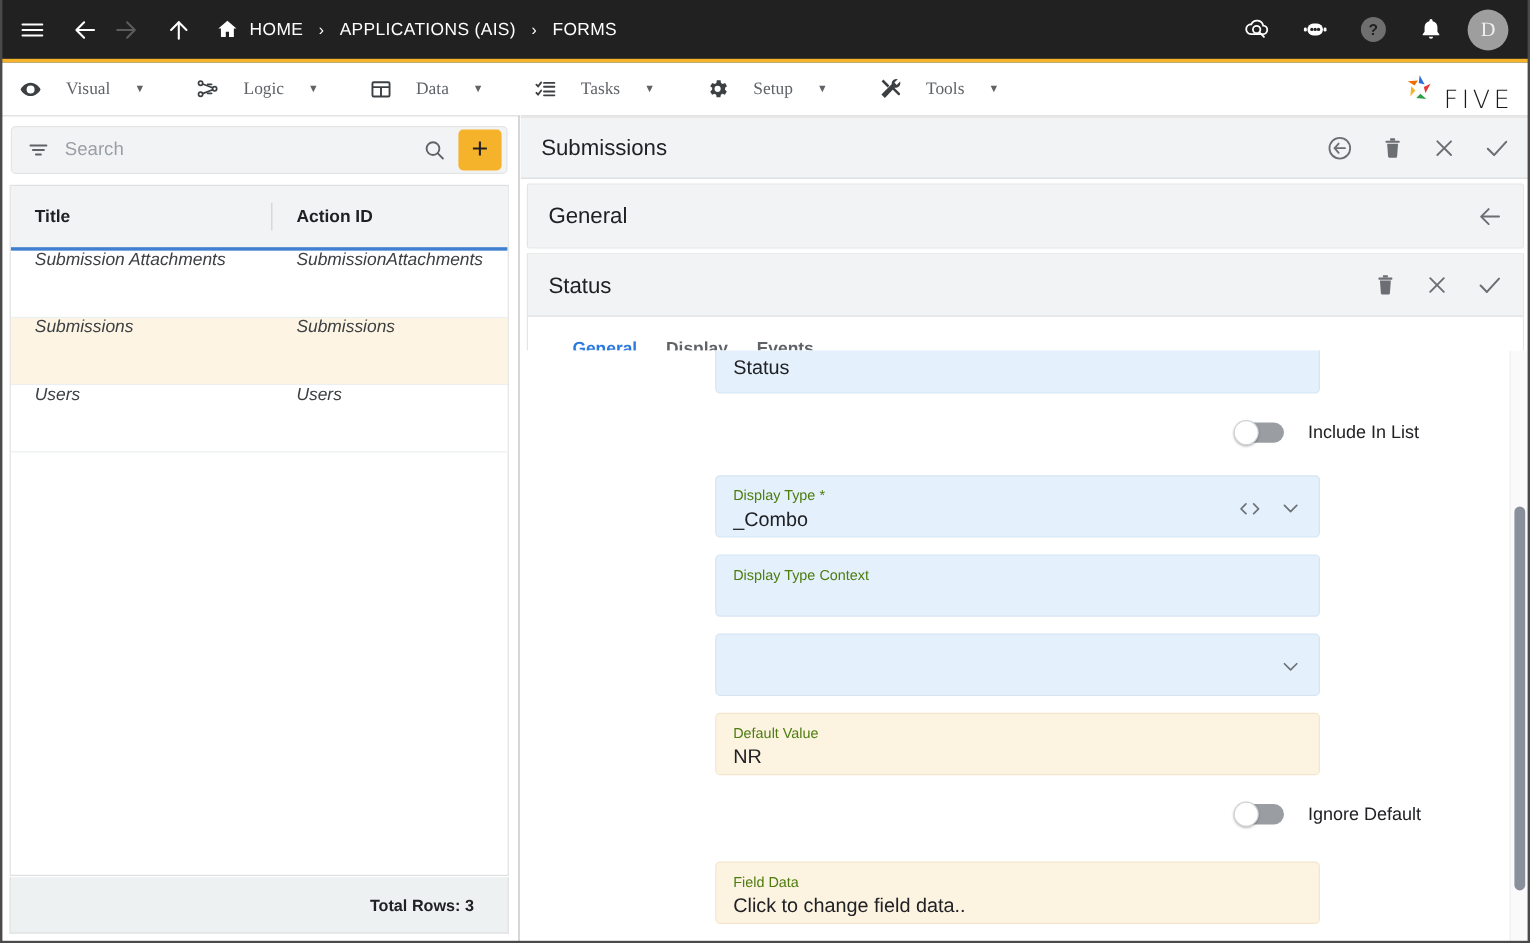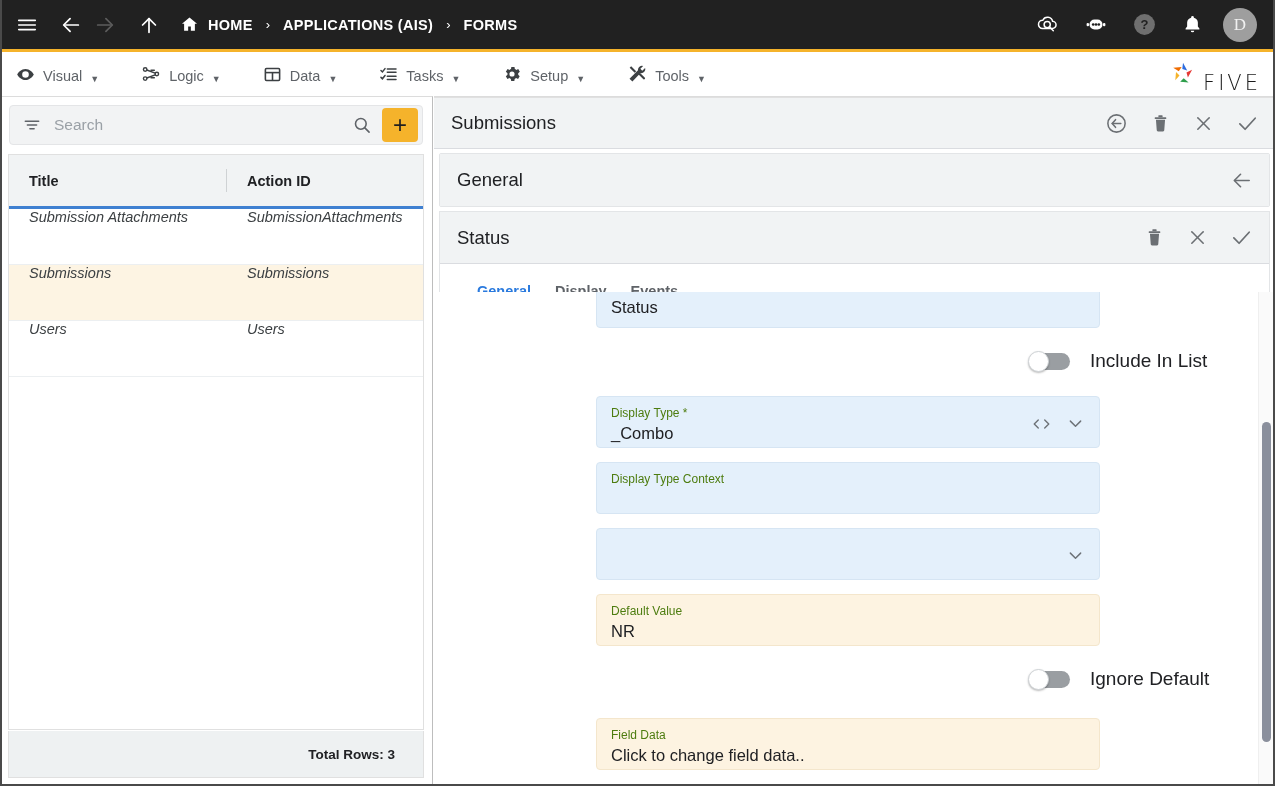--- a/index.html
+++ b/index.html
@@ -20,40 +20,41 @@
   }
   .tb-icon {
     width: 34px; height: 34px; display: flex; align-items: center; justify-content: center;
     color: #ffffff; flex: none;
   }
   .tb-icon svg { display: block; }
   .tb-icon.dim { color: #5c5c5c; }
   .tb-spacer-s { width: 10px; flex: none; }
   .tb-crumb {
     display: flex; align-items: center; gap: 9px;
-    color: #ffffff; font-size: 14.5px; font-weight: bold; letter-spacing: .3px;
+    color: #ffffff; font-size: 14.5px; font-weight: normal; letter-spacing: .3px;
     padding: 0 4px; white-space: nowrap;
   }
   .tb-sep { color: #ffffff; font-size: 13px; padding: 0 9px; flex:none; }
   .tb-right { margin-left: auto; display: flex; align-items: center; gap: 14px; padding-right: 18px; }
   .avatar {
     width: 34px; height: 34px; border-radius: 50%; background: #9e9e9e;
     color: #f0f0f0; font-size: 17px; display:flex; align-items:center; justify-content:center;
     font-family: "Liberation Serif", serif;
   }
 
   
   .menubar {
     position: absolute; left: 0; top: 55px; width: 1275px; height: 38px;
     background: #ffffff; display: flex; align-items: center; padding-left: 16px;
   }
   .menu-item {
-    display: flex; align-items: flex-end; gap: 8px;
+    display: flex; align-items: center; gap: 20px;
     color: #5f6368; font-size: 14.5px; margin-right: 42px; white-space: nowrap;
     cursor: default;
+    font-family: Liberation Serif, serif;
   }
   .menu-item .mi-ico { color: #3c4043; display: flex; align-items: center; }
   .caret { font-size: 9px; color: #5f6368; }
   .fivelogo { margin-left: auto; margin-right: 14px; display: flex; align-items: center; gap: 6px; }
   .fivelogo .ftext {
     font-size: 21px; letter-spacing: 3px; color: #1a1a1a; font-weight: 300;
     font-family: "DejaVu Sans", sans-serif;
     margin-top: 18px;
   }
 
@@ -152,21 +153,21 @@
 
   .toggle-row { position: absolute; left: 594px; display: flex; align-items: center; gap: 20px; }
   .tgl { width: 42px; height: 21px; position: relative; }
   .tgl .track {
     position: absolute; left: 8px; top: 2px; width: 34px; height: 17px; border-radius: 9px; background: #9a9ea2;
   }
   .tgl .knob {
     position: absolute; left: 0; top: 0; width: 21px; height: 21px; border-radius: 50%;
     background: #ffffff; border: 1px solid #cfd3d6; box-shadow: 0 1px 2px rgba(0,0,0,.28);
   }
-  .tgl-label { font-size: 19px; color: #202124; }
+  .tgl-label { font-size: 15px; color: #202124; }
 
   
   .vscroll {
     position: absolute; right: 4px; top: 130px; width: 9px; height: 320px;
     background: #8a8f9c; border-radius: 5px;
   }
   .scrolltrack {
     position: absolute; right: 0px; top: 0; width: 17px; bottom: 0; background: #fafafa; border-left:1px solid #efefef;
   }
   .win-edge {

